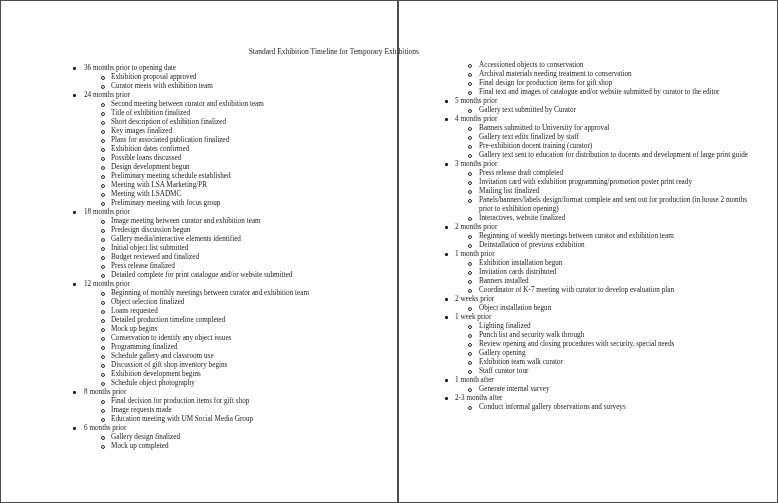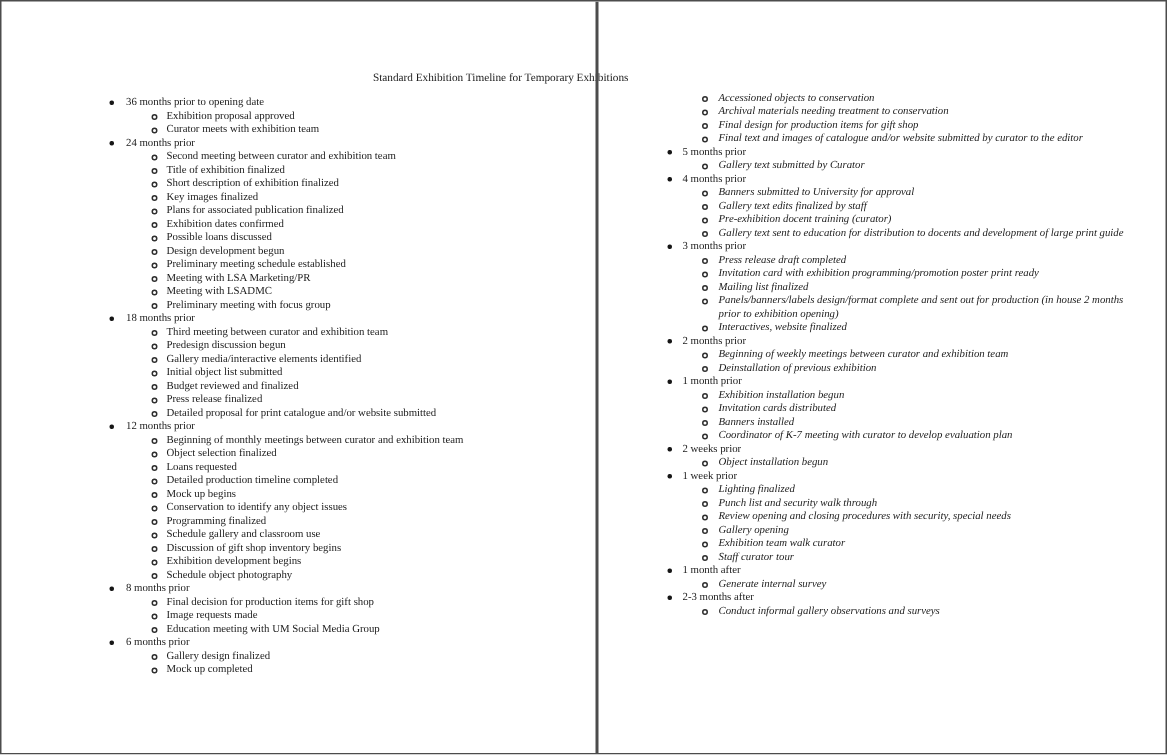--- a/index.html
+++ b/index.html
@@ -45,21 +45,21 @@
   .page1 .l1 .ind{width:72px;}
   .page1 .l1 .mkw{flex:0 0 11px;}
   .page1 .l2 .ind{width:100px;}
   .page1 .l2 .mkw{flex:0 0 10px;}
   .page1 .txt{max-width:280px;}
   
   .page2 .l1 .ind{width:46px;}
   .page2 .l1 .mkw{flex:0 0 10px;}
   .page2 .l2 .ind{width:69px;}
   .page2 .l2 .mkw{flex:0 0 11px;}
-  .page2 .l2 .txt{max-width:280px;font-style:italic;}
+  .page2 .l2 .txt{max-width:280px;}
   .mkw{display:flex;}
 </style>
 </head>
 <body>
 
 <div class="screen">
   <div class="page page1">
     <div class="doc-title">Standard Exhibition Timeline for Temporary Exhibitions</div>
     <div class="list">
         <div class="row l1">
@@ -179,21 +179,21 @@
           <span class="mkw">
             <span class="mk dot"></span>
           </span>
           <span class="txt">18 months prior</span>
         </div>
         <div class="row l2">
           <span class="ind"></span>
           <span class="mkw">
             <span class="mk circ"></span>
           </span>
-          <span class="txt">Third meeting between curator and exhibition team</span>
+          <span class="txt">Image meeting between curator and exhibition team</span>
         </div>
         <div class="row l2">
           <span class="ind"></span>
           <span class="mkw">
             <span class="mk circ"></span>
           </span>
           <span class="txt">Predesign discussion begun</span>
         </div>
         <div class="row l2">
           <span class="ind"></span>
@@ -221,21 +221,21 @@
           <span class="mkw">
             <span class="mk circ"></span>
           </span>
           <span class="txt">Press release finalized</span>
         </div>
         <div class="row l2">
           <span class="ind"></span>
           <span class="mkw">
             <span class="mk circ"></span>
           </span>
-          <span class="txt">Detailed proposal for print catalogue and/or website submitted</span>
+          <span class="txt">Detailed complete for print catalogue and/or website submitted</span>
         </div>
         <div class="row l1">
           <span class="ind"></span>
           <span class="mkw">
             <span class="mk dot"></span>
           </span>
           <span class="txt">12 months prior</span>
         </div>
         <div class="row l2">
           <span class="ind"></span>

